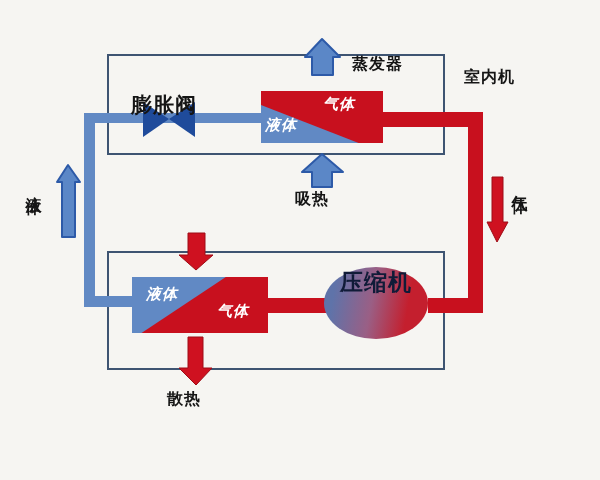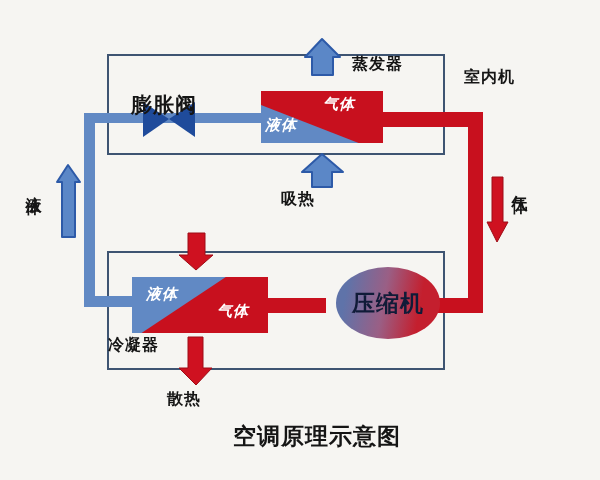--- a/index.html
+++ b/index.html
@@ -16,23 +16,23 @@
   #evaporator-blue{position:absolute;inset:0;background:#6189c4;
     clip-path:polygon(0 27%,80% 100%,0 100%);}
   #condenser-block{left:132px;top:277px;width:136px;height:56px;background:#6189c4;}
   #condenser-red{position:absolute;inset:0;background:#c8101e;
     clip-path:polygon(69% 0,100% 0,100% 100%,7% 100%);}
   .state-label{
     position:absolute;color:#fff;font-weight:bold;font-style:italic;
     font-size:15px;letter-spacing:1px;white-space:nowrap;
   }
   #compressor-ellipse{
-    position:absolute;left:336px;top:267px;width:104px;height:72px;border-radius:50%;
+    position:absolute;left:324px;top:267px;width:104px;height:72px;border-radius:50%;
     background:linear-gradient(100deg,#5f73a9 12%,#9a5f85 46%,#c41f2e 78%);
-    display:flex;align-items:center;justify-content:center;font-family:Liberation Mono, monospace;
+    display:flex;justify-content:center;font-family:Liberation Mono, monospace;
   }
   #compressor-label{font-size:23px;font-weight:bold;color:#101b38;letter-spacing:1px;white-space:nowrap;}
   .diagram-label{
     position:absolute;color:#151515;font-weight:bold;font-size:16px;
     letter-spacing:1px;white-space:nowrap;line-height:1.1;
   }
   .vertical{
     writing-mode:vertical-rl;text-orientation:upright;letter-spacing:3px;white-space:normal;
   }
   #main-title{
@@ -87,20 +87,18 @@
     <polygon points="492,177 492,222 487,222 497,242 508,222 503,222 503,177" fill="#cf1120" stroke="#9e0c16" stroke-width="1" stroke-linejoin="round"></polygon>
 
     <polygon points="188,233 188,255 179,255 196,270 213,255 205,255 205,233" fill="#cf1120" stroke="#9e0c16" stroke-width="1" stroke-linejoin="round"></polygon>
 
     <polygon points="188,337 188,368 179,368 196,385 212,368 203,368 203,337" fill="#cf1120" stroke="#9e0c16" stroke-width="1" stroke-linejoin="round"></polygon>
   </svg>
 
   <div class="diagram-label" style="left:131px;top:68px;font-size:21px;margin-top:25px;">膨胀阀</div>
   <div class="diagram-label" style="left:352px;top:55px;">蒸发器</div>
   <div class="diagram-label" style="left:464px;top:70px;font-family:Liberation Mono, monospace;">室内机</div>
-  <div class="diagram-label" style="left:281px;top:190px;">吸热</div>
+  <div class="diagram-label" style="left:295px;top:190px;">吸热</div>
   <div class="diagram-label vertical" style="left:25px;top:183px;">液体</div>
   <div class="diagram-label vertical" style="left:511px;top:182px;">气体</div>
-  <div class="diagram-label" style="left:108px;top:336px;">冷凝器</div>
   <div class="diagram-label" style="left:167px;top:390px;">散热</div>
-  <div id="main-title">空调原理示意图</div>
 
 </div>
 
 </body></html>

